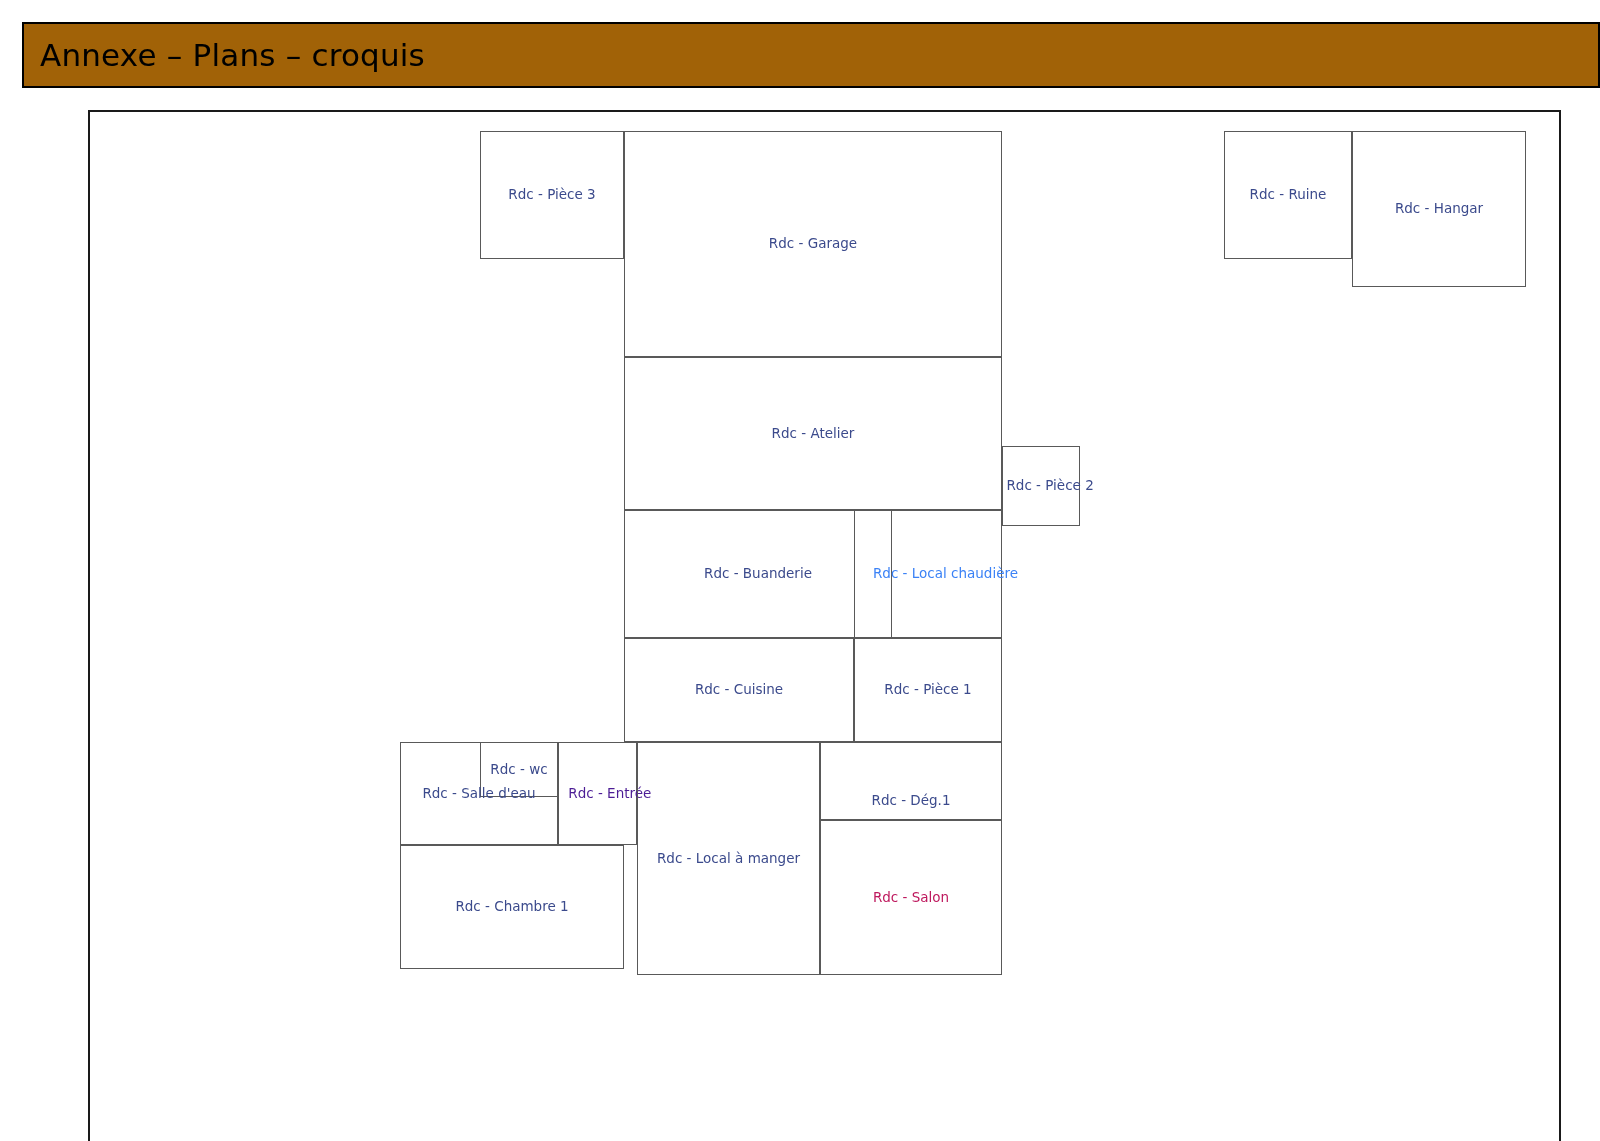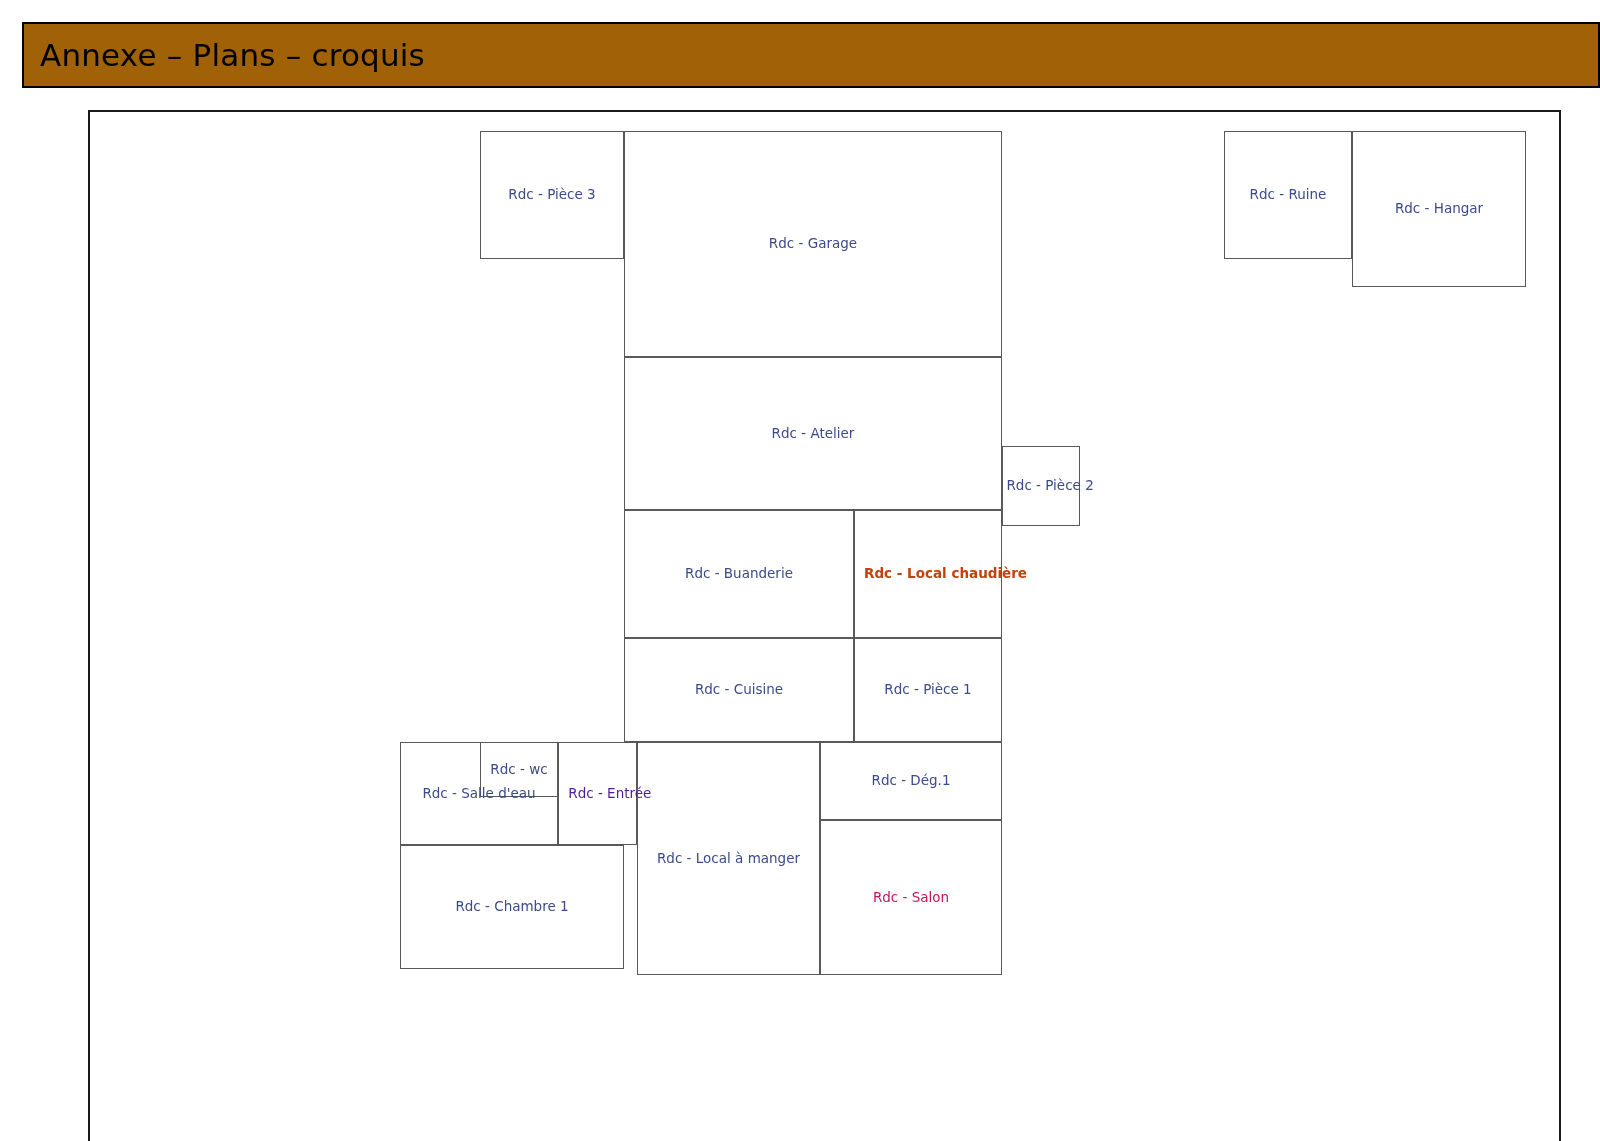--- a/index.html
+++ b/index.html
@@ -95,25 +95,25 @@
       </div>
       <div class="room" style="left: 534px; top: 19px; width: 378px; height: 226px; border-color: rgb(89, 89, 89);">
         <div class="room-label" style="color: rgb(59, 74, 140);">Rdc - Garage</div>
       </div>
       <div class="room" style="left: 534px; top: 245px; width: 378px; height: 153px; border-color: rgb(89, 89, 89);">
         <div class="room-label" style="color: rgb(59, 74, 140);">Rdc - Atelier</div>
       </div>
       <div class="room" style="left: 912px; top: 334px; width: 78px; height: 80px; border-color: rgb(89, 89, 89);">
         <div class="room-label label-shift-right" style="color: rgb(59, 74, 140);">Rdc - Pièce 2</div>
       </div>
-      <div class="room" style="left: 534px; top: 398px; width: 230px; height: 128px; border-color: rgb(89, 89, 89); text-align: right;">
+      <div class="room" style="left: 534px; top: 398px; width: 268px; height: 128px; border-color: rgb(89, 89, 89); text-align: right;">
         <div class="room-label" style="color: rgb(59, 74, 140);">Rdc - Buanderie</div>
       </div>
       <div class="room" style="left: 764px; top: 398px; width: 148px; height: 128px; border-color: rgb(89, 89, 89);">
-        <div class="room-label label-shift-right" style="color: #c2410c; font-weight: bold;">Rdc - Local chaudière</div>
+        <div class="room-label label-shift-right" style="color: #3b82f6;">Rdc - Local chaudière</div>
       </div>
       <div class="room" style="left: 534px; top: 526px; width: 230px; height: 104px; border-color: rgb(89, 89, 89);">
         <div class="room-label" style="color: rgb(59, 74, 140);">Rdc - Cuisine</div>
       </div>
       <div class="room" style="left: 764px; top: 526px; width: 148px; height: 104px; border-color: rgb(89, 89, 89);">
         <div class="room-label" style="color: rgb(59, 74, 140);">Rdc - Pièce 1</div>
       </div>
       <div class="room" style="left: 390px; top: 630px; width: 78px; height: 55px; border-color: rgb(89, 89, 89);">
         <div class="room-label" style="color: rgb(59, 74, 140);">Rdc - wc</div>
       </div>
@@ -123,21 +123,21 @@
       <div class="room" style="left: 468px; top: 630px; width: 79px; height: 103px; border-color: rgb(89, 89, 89);">
         <div class="room-label label-shift-right2" style="color: #4c1d95;">Rdc - Entrée</div>
       </div>
       <div class="room" style="left: 310px; top: 733px; width: 224px; height: 124px; border-color: rgb(89, 89, 89);">
         <div class="room-label" style="color: rgb(59, 74, 140);">Rdc - Chambre 1</div>
       </div>
       <div class="room" style="left: 547px; top: 630px; width: 183px; height: 233px; border-color: rgb(89, 89, 89);">
         <div class="room-label" style="color: rgb(59, 74, 140);">Rdc - Local à manger</div>
       </div>
       <div class="room" style="left: 730px; top: 630px; width: 182px; height: 78px; border-color: rgb(89, 89, 89);">
-        <div class="room-label" style="color: rgb(59, 74, 140);">Rdc - Dég.1</div>
+        <div class="room-label" style="color: rgb(59, 74, 140); margin-top: 20px;">Rdc - Dég.1</div>
       </div>
       <div class="room" style="left: 730px; top: 708px; width: 182px; height: 155px; border-color: rgb(89, 89, 89);">
         <div class="room-label" style="color: #be185d; text-align: right;">Rdc - Salon</div>
       </div>
       <div class="room" style="left: 1134px; top: 19px; width: 128px; height: 128px; border-color: rgb(89, 89, 89);">
         <div class="room-label" style="color: rgb(59, 74, 140);">Rdc - Ruine</div>
       </div>
       <div class="room" style="left: 1262px; top: 19px; width: 174px; height: 156px; border-color: rgb(89, 89, 89);">
         <div class="room-label" style="color: rgb(59, 74, 140);">Rdc - Hangar</div>
       </div>

